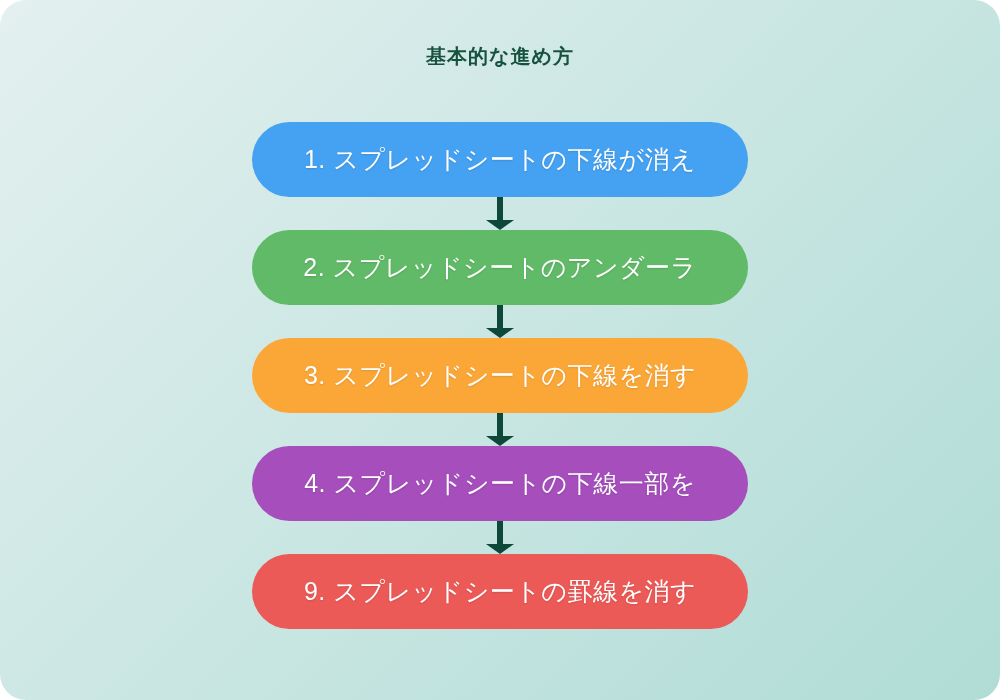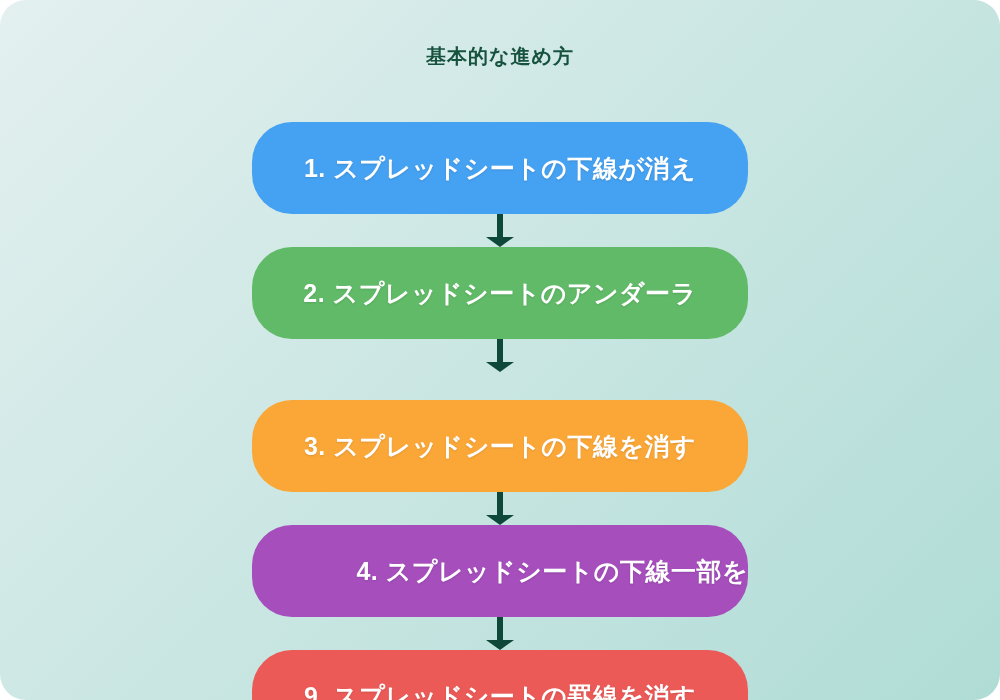--- a/index.html
+++ b/index.html
@@ -33,28 +33,28 @@
     color: var(--title-color);
     letter-spacing: 1px;
   }
   .flow {
     width: 496px;
     margin: 44px auto 0;
     display: flex;
     flex-direction: column;
   }
   .step {
-    height: 92px;
+    height: 75px;
     border-radius: 40px;
     display: flex;
     align-items: center;
     justify-content: center;
     color: var(--step-text-color);
     font-size: 25px;
-    font-weight: bold;
+    font-weight: normal;
     letter-spacing: 0.5px;
     text-shadow: 0 1px 2px rgba(0,0,0,0.12);
     white-space: nowrap;
   }
   .arrow {
     height: 33px;
     display: flex;
     flex-direction: column;
     align-items: center;
     justify-content: flex-start;
@@ -92,30 +92,30 @@
 
     <div class="step" style="background: rgb(97, 186, 104);">
       <span>2. スプレッドシートのアンダーラ</span>
     </div>
 
     <div class="arrow">
       <div class="stem"></div>
       <div class="head"></div>
     </div>
 
-    <div class="step" style="background: rgb(251, 167, 55); margin-top: 28px;">
+    <div class="step" style="background: rgb(251, 167, 55);">
       <span>3. スプレッドシートの下線を消す</span>
     </div>
 
     <div class="arrow">
       <div class="stem"></div>
       <div class="head"></div>
     </div>
 
-    <div class="step" style="background: rgb(165, 78, 188); justify-content: flex-end;">
+    <div class="step" style="background: rgb(165, 78, 188);">
       <span>4. スプレッドシートの下線一部を</span>
     </div>
 
     <div class="arrow">
       <div class="stem"></div>
       <div class="head"></div>
     </div>
 
     <div class="step" style="background: rgb(235, 90, 87);">
       <span>9. スプレッドシートの罫線を消す</span>

